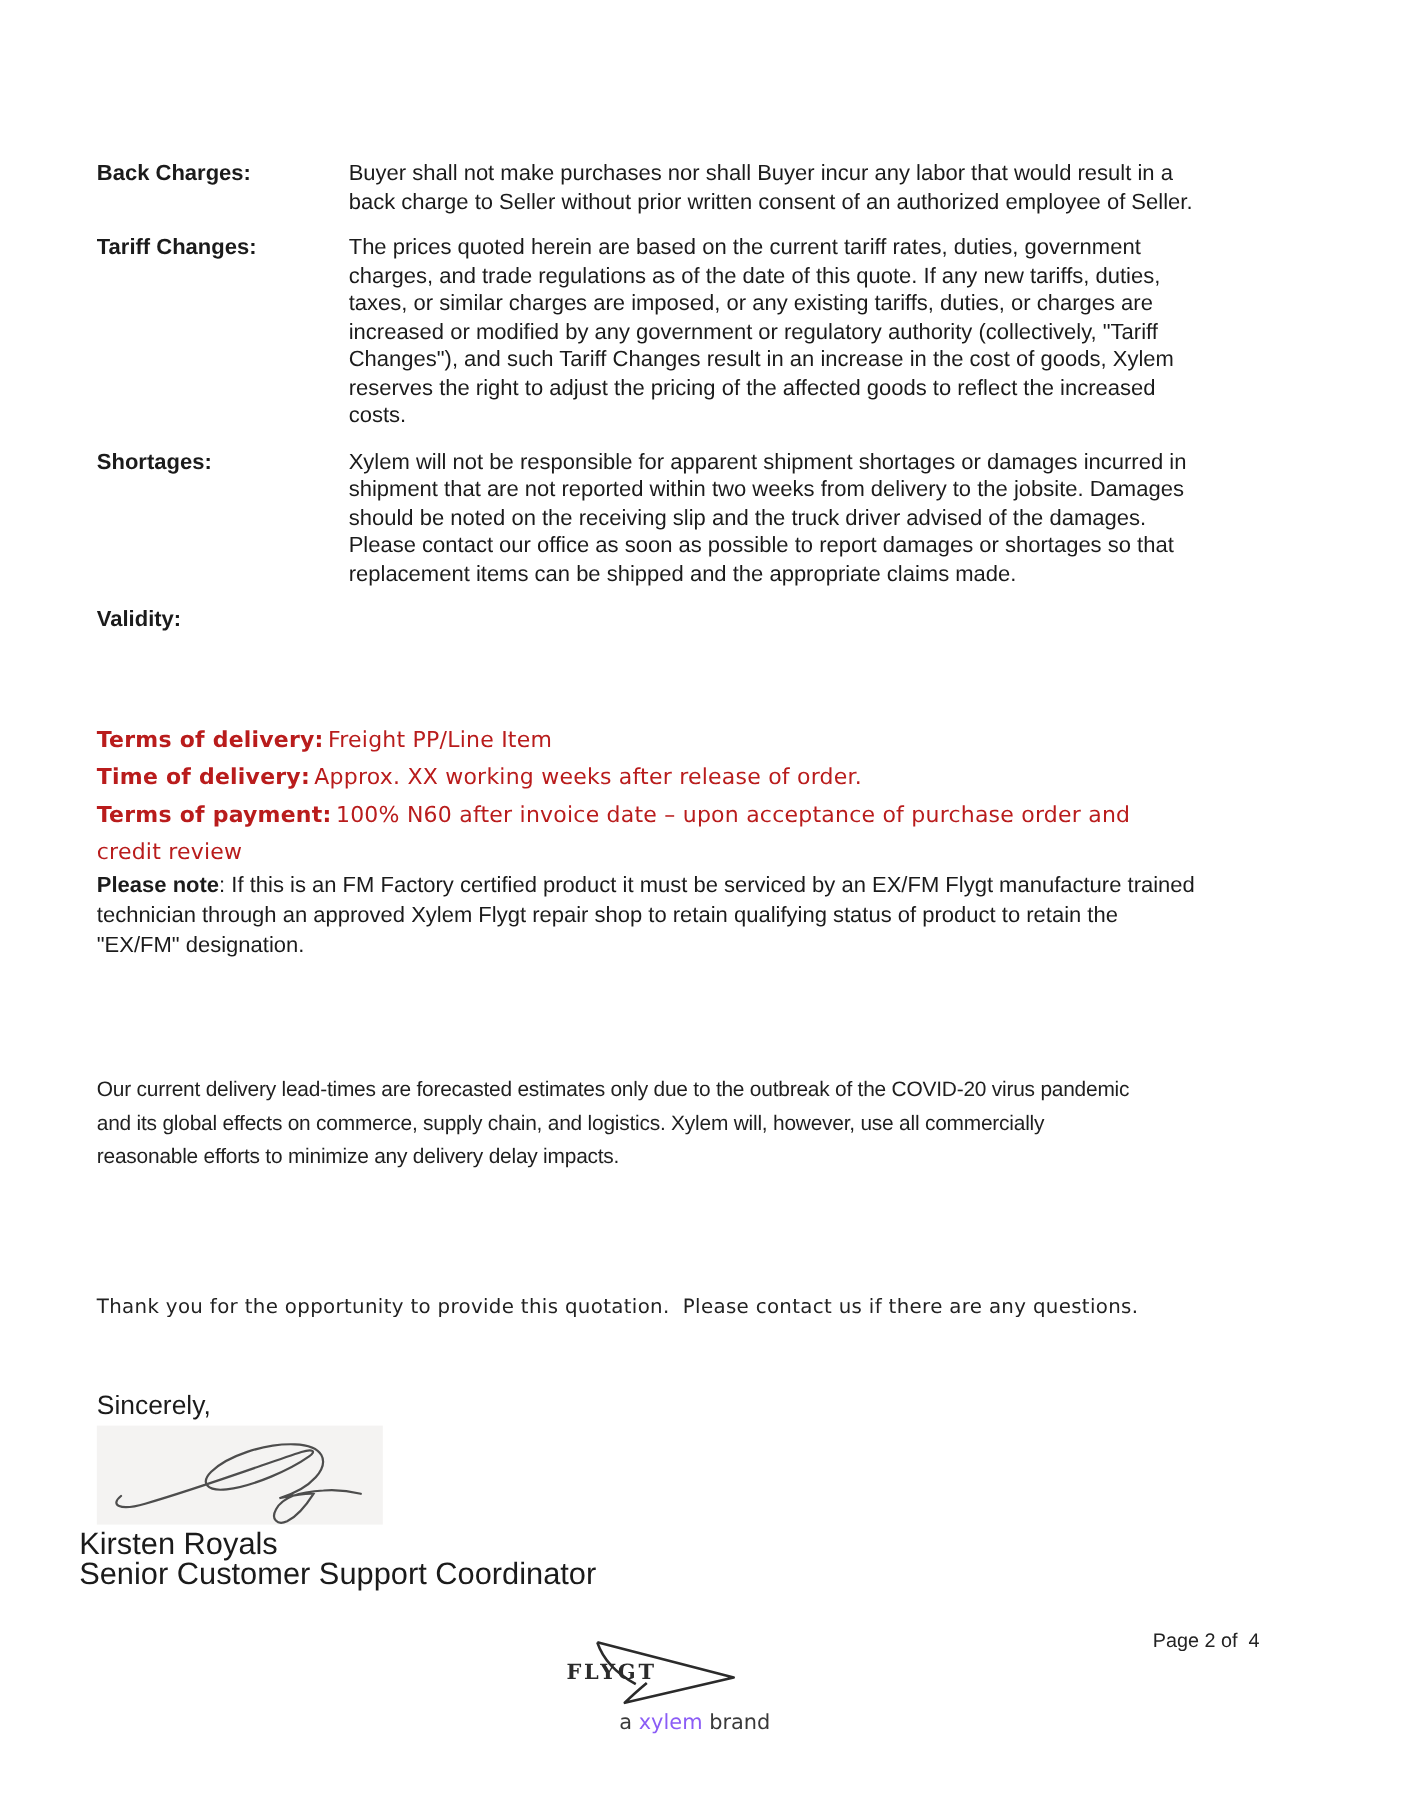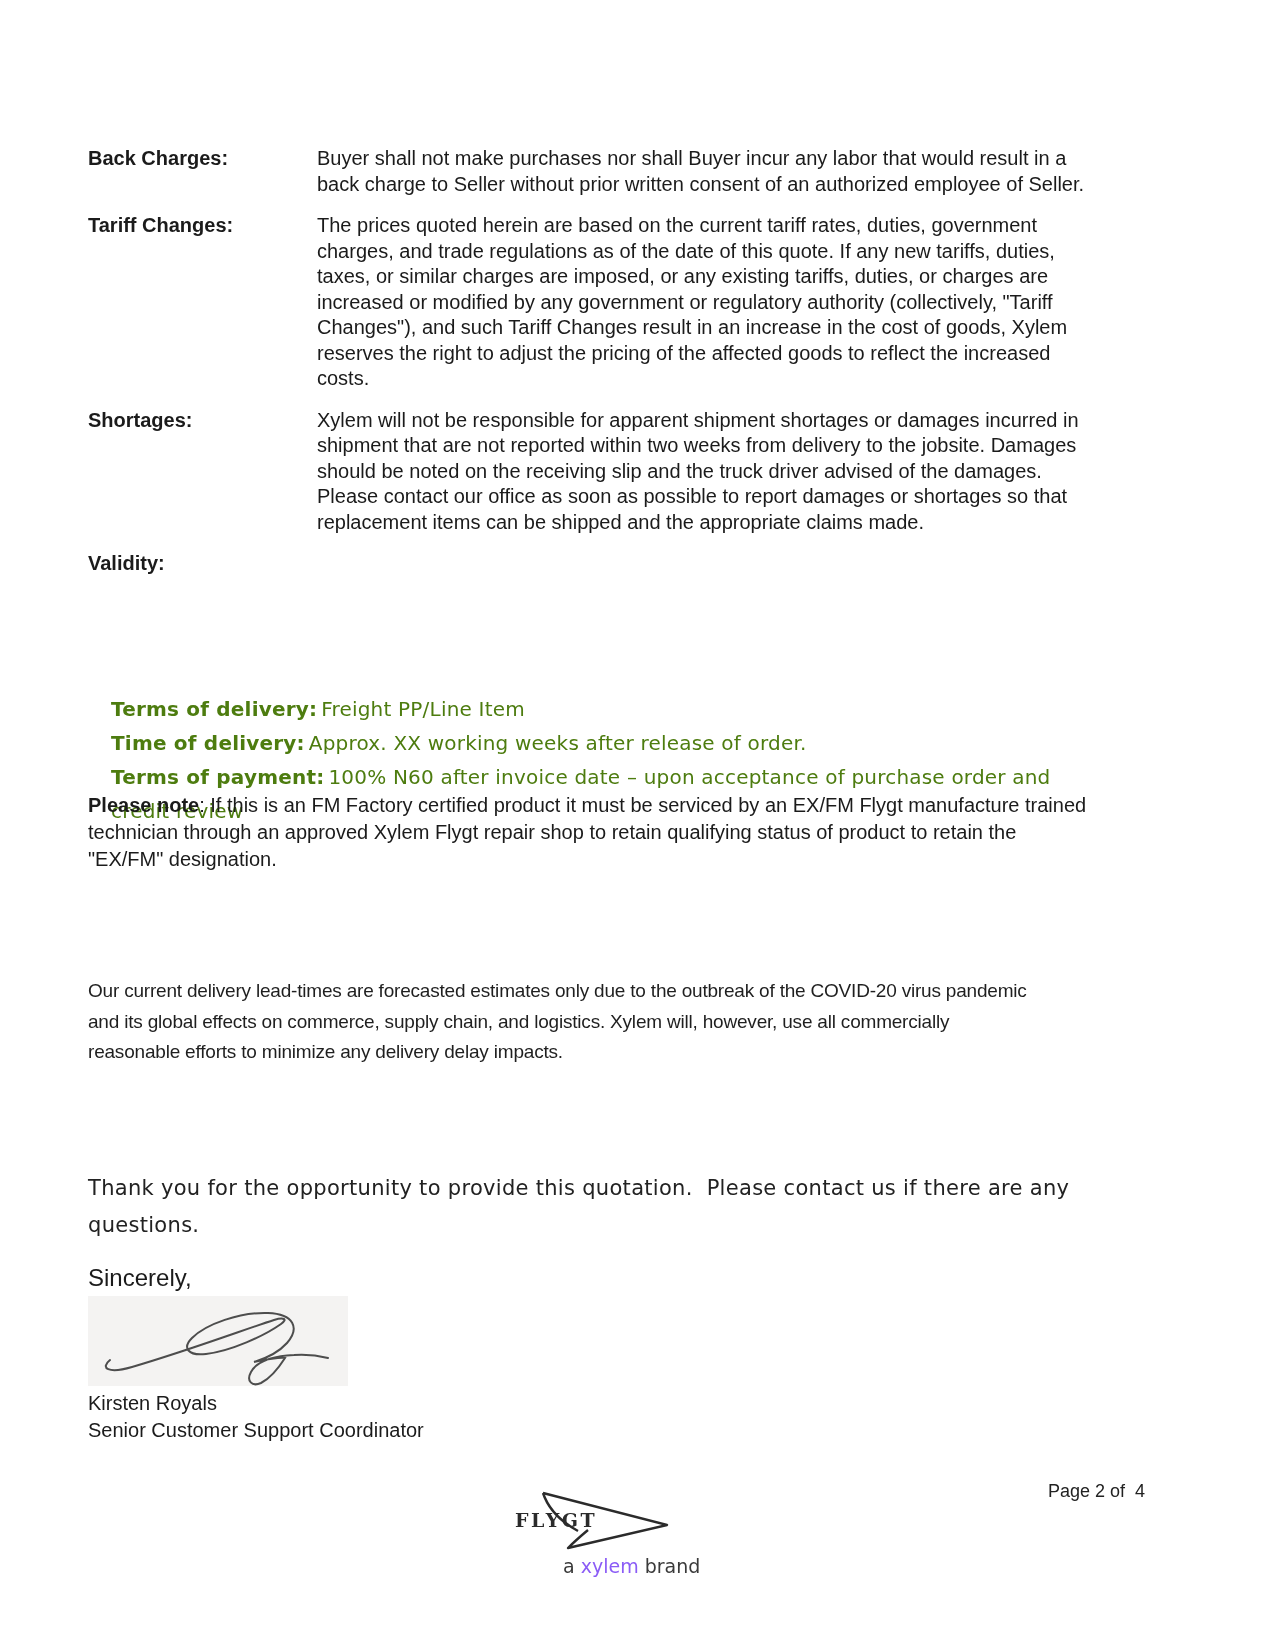--- a/index.html
+++ b/index.html
@@ -23,28 +23,27 @@
     row-gap: 3px;
     font-size: 20px;
     line-height: 25.5px;
     gap: 16px;
   }
   .terms .label { font-weight: bold; }
 
   
   .delivery {
     position: absolute;
-    top: 692px; left: 88px;
+    top: 655px; left: 88px;
     width: 952px;
     font-family: "DejaVu Sans", sans-serif;
     font-size: 20px;
     line-height: 34px;
     letter-spacing: 0.2px;
-    color: #4d7c0f;
-    margin-left: 23px;
+    color: #b91c1c;
   }
   .delivery p { margin: 0; }
   .delivery .label { font-weight: bold; margin-right: 4px; }
 
   
   .please-note {
     position: absolute;
     top: 792px; left: 88px;
     width: 1008px;
     font-size: 20px;
@@ -64,21 +63,21 @@
     color: #1f1f1f;
     margin: 0;
   }
 
   
   .closing {
     position: absolute;
     top: 1170px; left: 88px;
     width: 1005px;
     font-family: "DejaVu Sans", sans-serif;
-    font-size: 21px;
+    font-size: 18px;
     line-height: 37px;
     letter-spacing: 0.3px;
     color: #222;
     white-space: pre-wrap;
     margin: 0;
   }
 
   .signoff {
     position: absolute;
     top: 1264px; left: 88px;
@@ -88,22 +87,22 @@
   .signature-box {
     position: absolute;
     top: 1296px; left: 88px;
     width: 260px; height: 90px;
     background: #f4f3f2;
   }
   .signature-box svg { display: block; width: 100%; height: 100%; }
 
   .signer {
     position: absolute;
-    top: 1390px; left: 88px;
-    font-size: 20px;
+    top: 1390px; left: 72px;
+    font-size: 28px;
     line-height: 27px;
   }
 
   .page-number {
     position: absolute;
     top: 1481px; left: 1048px;
     font-size: 18px;
     white-space: pre;
     color: #222;
   }

